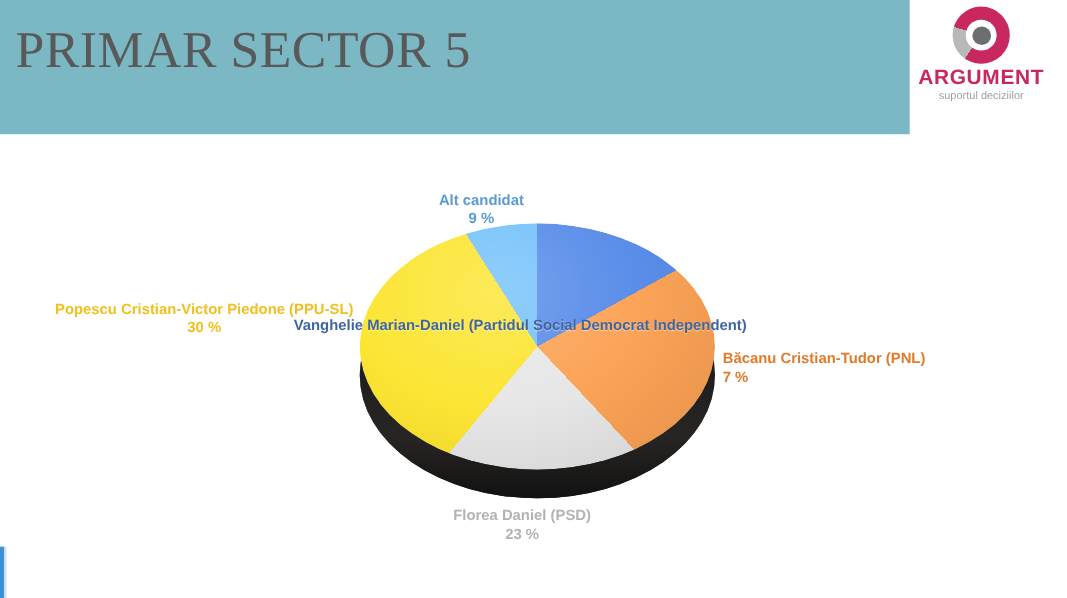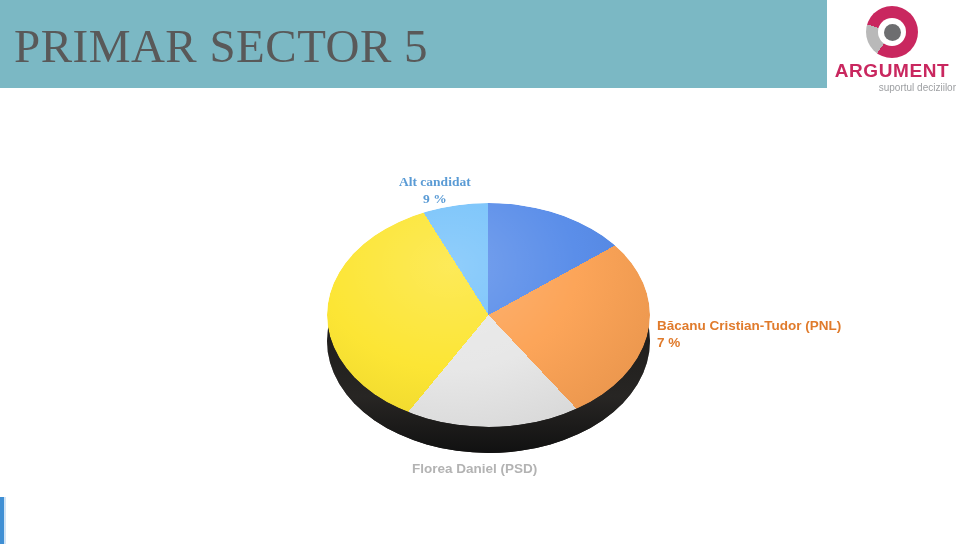--- a/index.html
+++ b/index.html
@@ -18,21 +18,21 @@
     background: #ffffff;
     overflow: hidden;
   }
 
   
   .banner {
     position: absolute;
     left: 0;
     top: 0;
     width: 827px;
-    height: 88px;
+    height: 122px;
     background: #7bb8c4;
   }
   .banner-title {
     position: absolute;
     left: 14px;
     top: 16px;
     font-family: "Liberation Serif", serif;
     font-size: 47px;
     line-height: 60px;
     letter-spacing: 0.5px;
@@ -192,50 +192,56 @@
     <div class="banner-title" style="color: rgb(89, 89, 89);">PRIMAR SECTOR 5</div>
   </div>
 
   <div class="logo">
     <div class="logo-mark">
       <div class="logo-ring"></div>
       <div class="logo-hole"></div>
       <div class="logo-dot"></div>
     </div>
     <div class="logo-word" style="color: rgb(201, 39, 95);">ARGUMENT</div>
-    <div class="logo-tag" style="color: rgb(157, 159, 162); text-align: right;">suportul deciziilor</div>
+    <div class="logo-tag" style="color: rgb(157, 159, 162);">suportul deciziilor</div>
   </div>
 
   <div class="chart-area">
 
     <div class="pie-wrap">
       <div class="pie-base"></div>
       <div class="pie-base-shade"></div>
       <div class="pie-top">
         <div id="pie-disc" style="position: absolute; inset: 0px; border-radius: 50%; background: conic-gradient(rgb(82, 136, 232) 0deg, rgb(82, 136, 232) 61.2deg, rgb(252, 160, 80) 61.2deg, rgb(252, 160, 80) 136.8deg, rgb(230, 230, 230) 136.8deg, rgb(230, 230, 230) 219.6deg, rgb(252, 228, 42) 219.6deg, rgb(252, 228, 42) 327.6deg, rgb(113, 192, 250) 327.6deg, rgb(113, 192, 250) 360deg);"></div>
       </div>
       <div class="pie-top-gloss"></div>
     </div>
 
-    <div class="dlabel" style="left: 399px; top: 74px; text-align: center; color: rgb(90, 155, 213); font-family: Liberation Serif, serif;">
+    <div class="dlabel" style="left: 399px; top: 74px; text-align: center; color: rgb(90, 155, 213);">
       <span>Alt candidat</span>
       <span class="pct">9 %</span>
     </div>
 
+    <div class="dlabel" style="left: 50px; top: 173px; text-align: center; color: rgb(240, 192, 32);">
+      <span>Popescu Cristian-Victor Piedone (PPU-SL)</span>
+      <span class="pct">30 %</span>
+    </div>
 
     <div class="dlabel" style="left: 267px; top: 188px; text-align: center; color: rgb(65, 102, 158);">
+      <span>Vanghelie Marian-Daniel (Partidul Social Democrat Independent)</span>
     </div>
 
     <div class="dlabel" style="left: 657px; top: 218px; text-align: left; color: rgb(224, 123, 44);">
       <span>Băcanu Cristian-Tudor (PNL)</span>
       <span class="pct">7 %</span>
     </div>
 
     <div class="dlabel" style="left: 412px; top: 361px; text-align: center; color: rgb(179, 179, 179);">
       <span>Florea Daniel (PSD)</span>
+      <span class="pct">23 %</span>
     </div>
 
   </div>
 
   <div class="edge-stripe"></div>
   <div class="edge-stripe-soft"></div>
 
 </div>
 
 </body></html>

